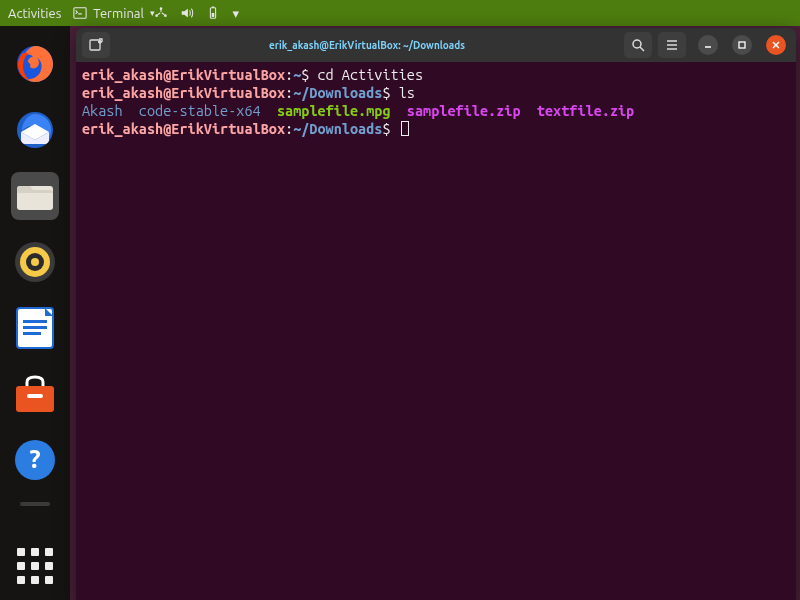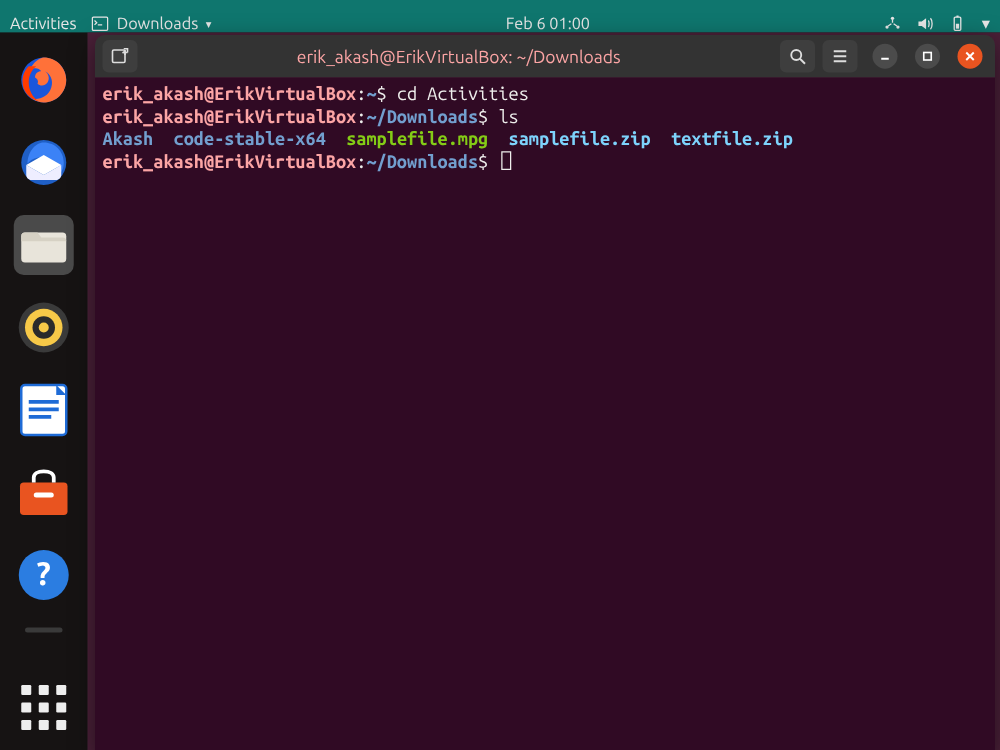--- a/index.html
+++ b/index.html
@@ -6,24 +6,24 @@
   body {
     width: 800px; height: 600px;
     background: #1a1a1a;
     font-family: Ubuntu, "Segoe UI", sans-serif;
     overflow: hidden;
     position: relative;
   }
   
   .topbar {
     height: 26px;
-    background: #0f766e;
+    background: #4d7c0f;
     color: #e6e6e6;
     display: flex;
-    align-items: flex-end;
+    align-items: center;
     font-size: 13px;
     padding: 0 8px;
   }
   .topbar .left, .topbar .right { display: flex; align-items: center; gap: 12px; }
   .topbar .center { flex: 1; text-align: center; }
   .topbar .app-menu { display: flex; align-items: center; gap: 6px; }
   .topbar .app-menu .tri { font-size: 9px; }
   .topbar .ticon { width: 14px; height: 14px; display: inline-block; }
   .topbar svg { fill: #e6e6e6; }
 
@@ -72,23 +72,23 @@
     left: 6px; top: 2px; right: 4px;
     border-radius: 8px 8px 0 0;
     box-shadow: 0 6px 20px rgba(0,0,0,0.5);
     overflow: hidden;
   }
   .titlebar {
     height: 34px;
     background: #333333;
     display: flex;
     align-items: center;
-    color: #fca5a5;
-    font-size: 14px;
-    font-weight: 400;
+    color: #7dd3fc;
+    font-size: 10px;
+    font-weight: 700;
     padding: 0 6px;
     gap: 6px;
   }
   .tb-btn {
     width: 28px; height: 26px;
     border-radius: 5px;
     background: #3e3e3e;
     display: flex; align-items: center; justify-content: center;
     cursor: pointer;
   }
@@ -110,23 +110,23 @@
     padding: 4px 6px;
     font-family: "Ubuntu Mono", "DejaVu Sans Mono", monospace;
     font-size: 14.5px;
     line-height: 18px;
     color: #eeeeec;
     white-space: pre;
   }
   .pr-user { color: #fca5a5; font-weight: bold; }
   .pr-path { color: #729fcf; font-weight: bold; }
   .pr-sep  { color: #eeeeec; }
-  .ls-dir  { color: #729fcf; font-weight: bold; }
+  .ls-dir  { color: #729fcf; font-weight: normal; }
   .ls-media{ color: #84cc16; font-weight: bold; }
-  .ls-arch { color: #7dd3fc; font-weight: bold; }
+  .ls-arch { color: #d946ef; font-weight: bold; }
   .cursor {
     display: inline-block;
     width: 8px; height: 15px;
     border: 1px solid #eeeeec;
     vertical-align: -2px;
     margin-left: 2px;
   }
 </style>
 </head>
 <body>
@@ -134,25 +134,24 @@
 <div class="topbar">
   <div class="left">
     <span>Activities</span>
     <span class="app-menu">
       <span class="ticon">
         <svg viewBox="0 0 16 16">
             <rect x="1" y="2" width="14" height="12" rx="1" fill="none" stroke="#e6e6e6" stroke-width="1.2"></rect>
             <path d="M3 5l2 2-2 2M6 9h4" stroke="#e6e6e6" stroke-width="1.2" fill="none"></path>
           </svg>
       </span>
-      <span>Downloads</span>
+      <span>Terminal</span>
       <span class="tri">▾</span>
     </span>
   </div>
-  <div class="center">Feb 6  01:00</div>
   <div class="right">
     <span class="ticon">
       <svg viewBox="0 0 16 16">
           <circle cx="8" cy="3" r="1.5"></circle>
           <circle cx="3" cy="11" r="1.5"></circle>
           <circle cx="13" cy="11" r="1.5"></circle>
           <path d="M8 4v3M7 8l-3 2M9 8l3 2" stroke="#e6e6e6" stroke-width="1.2" fill="none"></path>
         </svg>
     </span>
     <span class="ticon">

